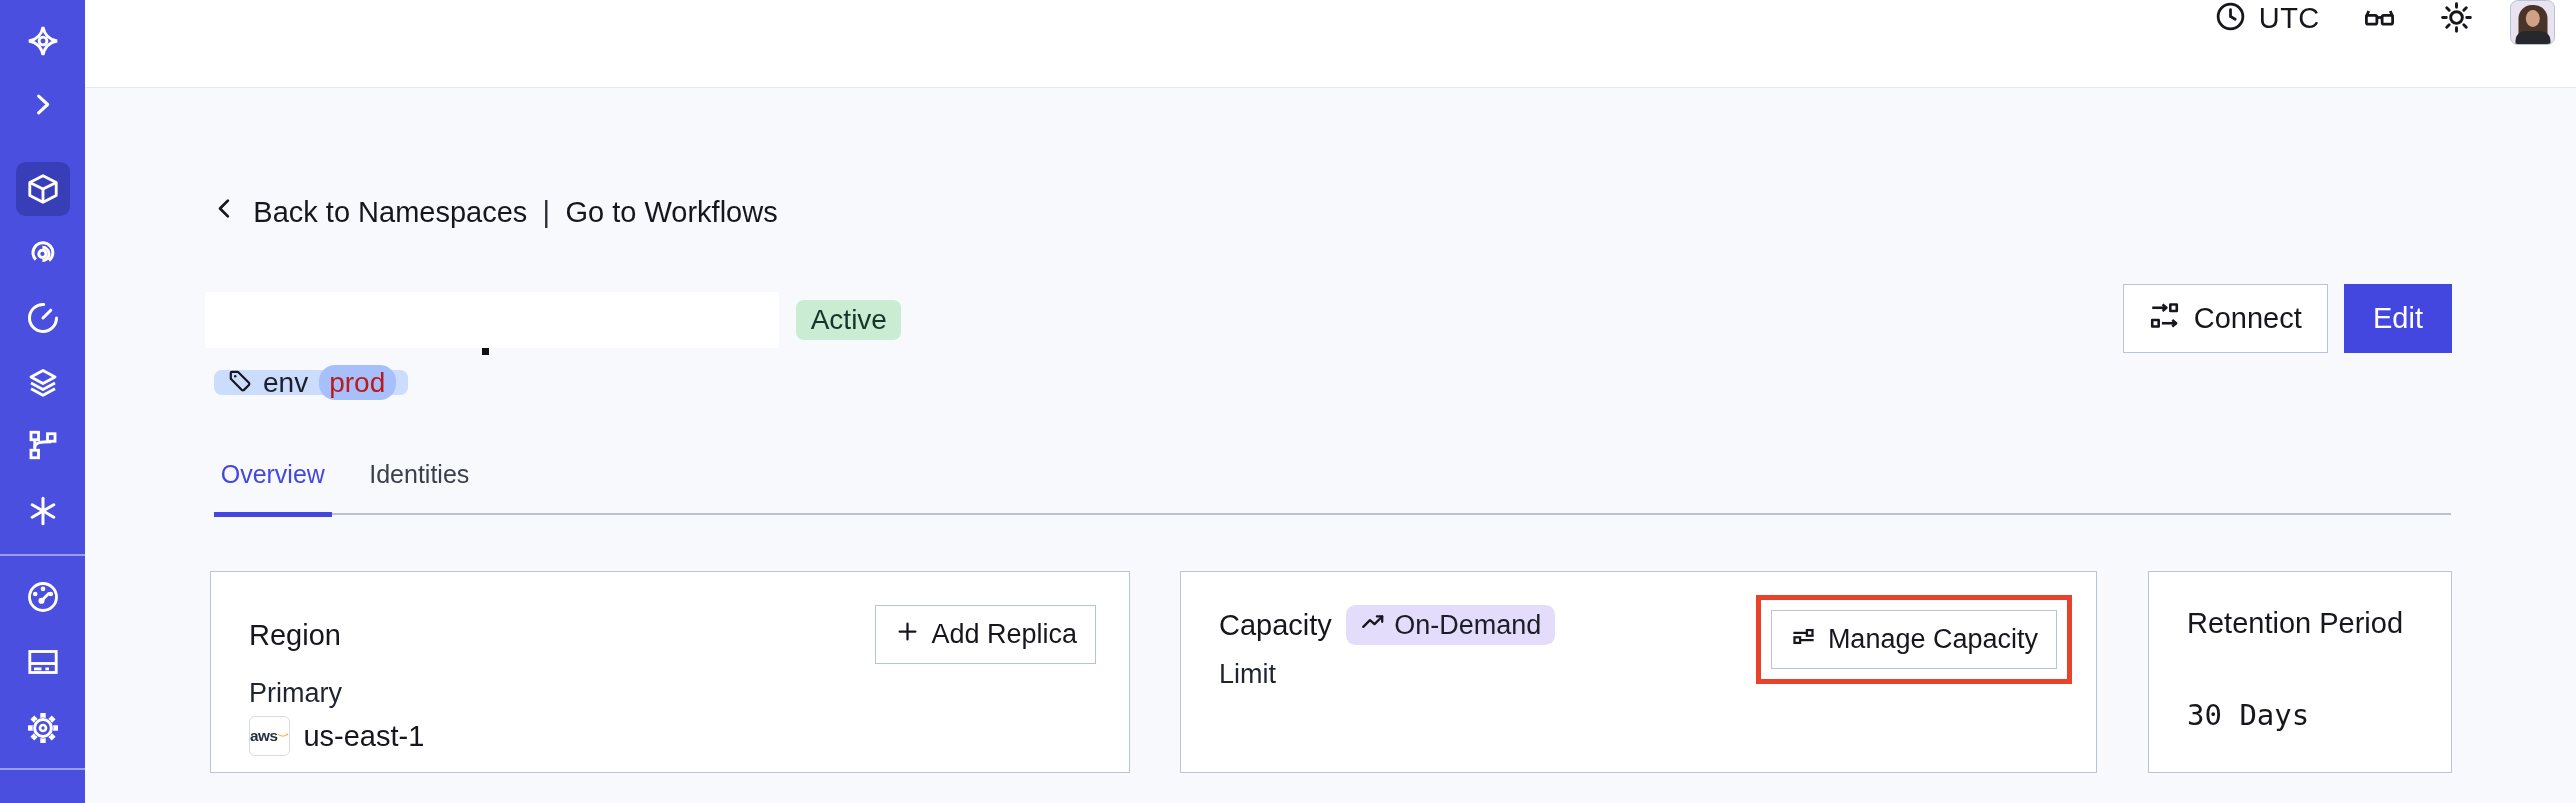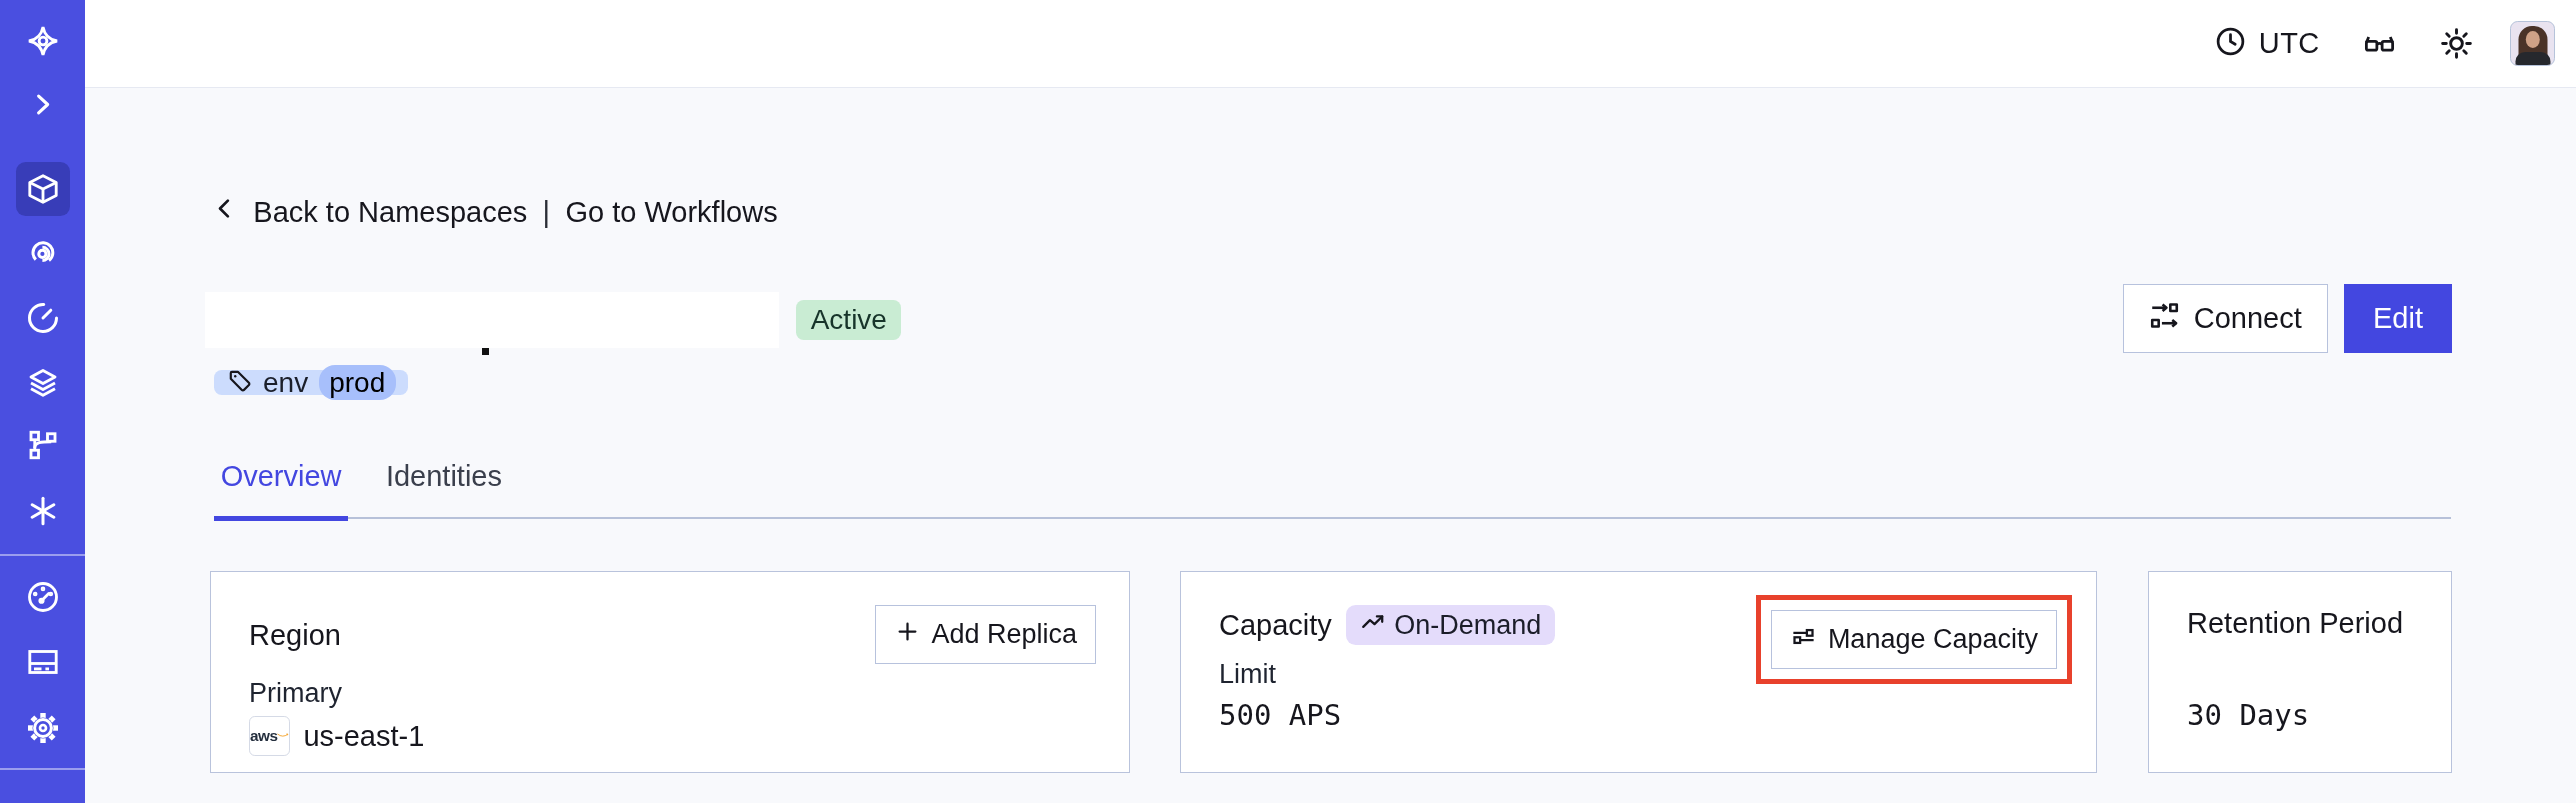--- a/index.html
+++ b/index.html
@@ -40,21 +40,21 @@
   }
   .side-icon svg{width:36px;height:36px;display:block}
   .side-icon.small svg{width:31px;height:31px}
   .side-icon.active{background:var(--sidebar-active-bg)}
   .side-divider{position:absolute;left:0;width:85px;height:1.9px;background:rgba(255,255,255,.45)}
 
   
   #topbar{
     position:absolute;left:85px;top:0;right:0;height:88px;background:#fff;
     border-bottom:1.9px solid #e6e9f2;
-    display:flex;align-items:center;justify-content:flex-end;
+    display:flex;align-items:flex-start;justify-content:flex-end;
     padding-right:21px;gap:42px;z-index:4;
   }
   .tz{display:flex;align-items:center;gap:11.5px;cursor:pointer}
   .tz svg{width:33px;height:33px}
   .tz-label{font-size:29px;letter-spacing:0.5px}
   .topbar-icon{cursor:pointer;display:flex;align-items:center}
   .topbar-icon svg{width:35px;height:35px}
   .avatar{
     width:45px;height:45px;border:1.9px solid #b6c3da;border-radius:7.7px;
     background:#e9e3f0;position:relative;overflow:hidden;cursor:pointer;margin-left:-5.8px;
@@ -87,38 +87,38 @@
   }
   .stray-dot{position:absolute;left:397px;top:260px;width:6.7px;height:6.7px;background:#111}
 
   #tag-chip{
     position:absolute;left:129px;top:282px;height:25px;
     display:inline-flex;align-items:center;gap:10.5px;
     background:var(--tag-chip-bg);border-radius:7.7px;padding:0 12.5px;cursor:pointer;
   }
   #tag-chip svg{width:26px;height:26px}
   #tag-chip .k{font-size:28px;color:#1b1f2a}
-  #tag-chip .v{font-size:28px;color:#000000;background:var(--tag-chip-inner-bg);
+  #tag-chip .v{font-size:28px;color:#b91c1c;background:var(--tag-chip-inner-bg);
     border-radius:16px;padding:1.9px 10.5px}
 
   #header-actions{position:absolute;right:124px;top:196px;display:flex;gap:16.3px}
   .btn{
     display:inline-flex;align-items:center;justify-content:center;gap:13.4px;
     background:#fff;border:1.9px solid var(--btn-border);color:var(--ink);
     font-size:29px;cursor:pointer;font-family:inherit;
   }
   .btn svg{width:31px;height:31px}
   .btn-lg{height:69px;padding:0 25px}
   .btn-primary{background:var(--accent);border-color:var(--accent);color:#fff;padding:0 28px}
 
   #tabs{
     position:absolute;left:129px;top:372px;width:2237px;
     display:flex;gap:31px;border-bottom:2.9px solid #b7c1d9;
   }
-  .tab{position:relative;padding:0 6.7px 24px;font-size:29px;color:var(--ink-soft);cursor:pointer}
+  .tab{position:relative;padding:0 6.7px 24px;font-size:25px;color:var(--ink-soft);cursor:pointer}
   .tab.active{color:var(--accent);font-weight:500}
   .tab.active::after{
     content:"";position:absolute;left:0;right:0;bottom:-3.8px;height:4.8px;background:var(--accent);
   }
 
   
   .card{
     position:absolute;top:483px;height:202px;background:#fff;
     border:1.9px solid var(--card-border);padding:33px 33px 0 38px;
   }
@@ -387,21 +387,20 @@
               <path d="M3 8.8 H15"></path>
               <rect x="15" y="6.3" width="5" height="5"></rect>
               <path d="M9 15.2 H21"></path>
               <rect x="4" y="12.7" width="5" height="5"></rect>
             </svg>
           </span>
           <span>Manage Capacity</span>
         </button>
       </div>
       <div class="field-label">Limit</div>
-      <div class="mono-value">500 APS</div>
     </section>
 
     <section class="card" id="card-retention">
       <div class="card-title">Retention Period</div>
       <div class="mono-value">30 Days</div>
     </section>
 
   </main>
 </div>
 

